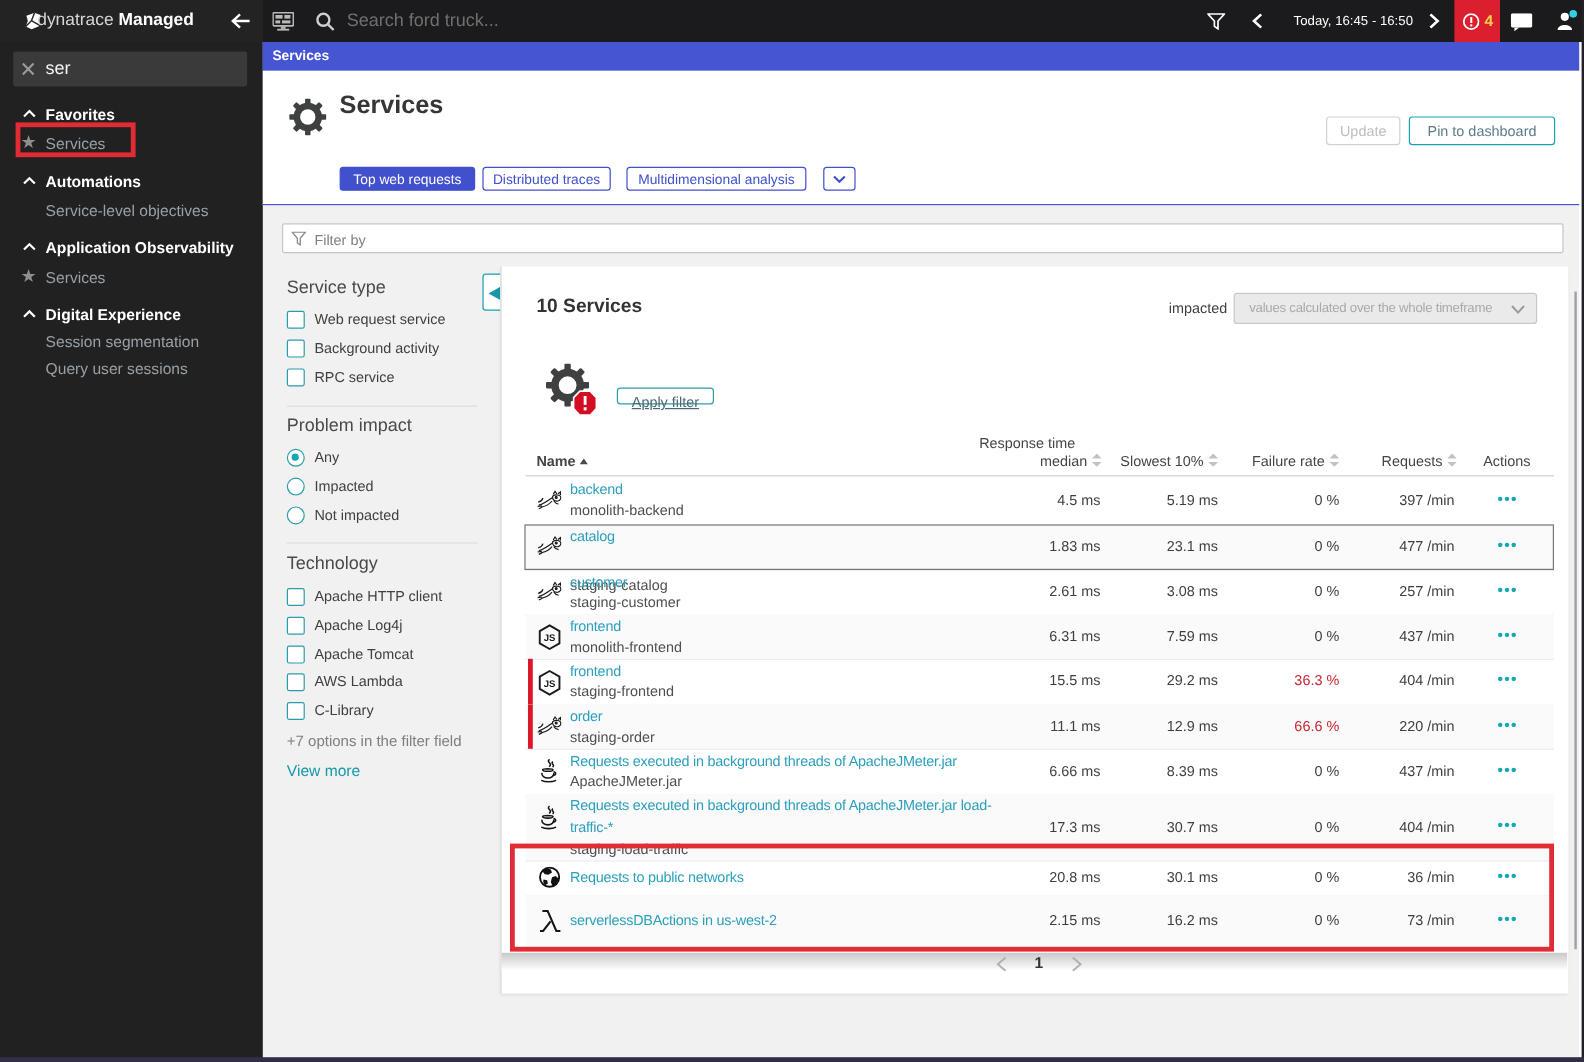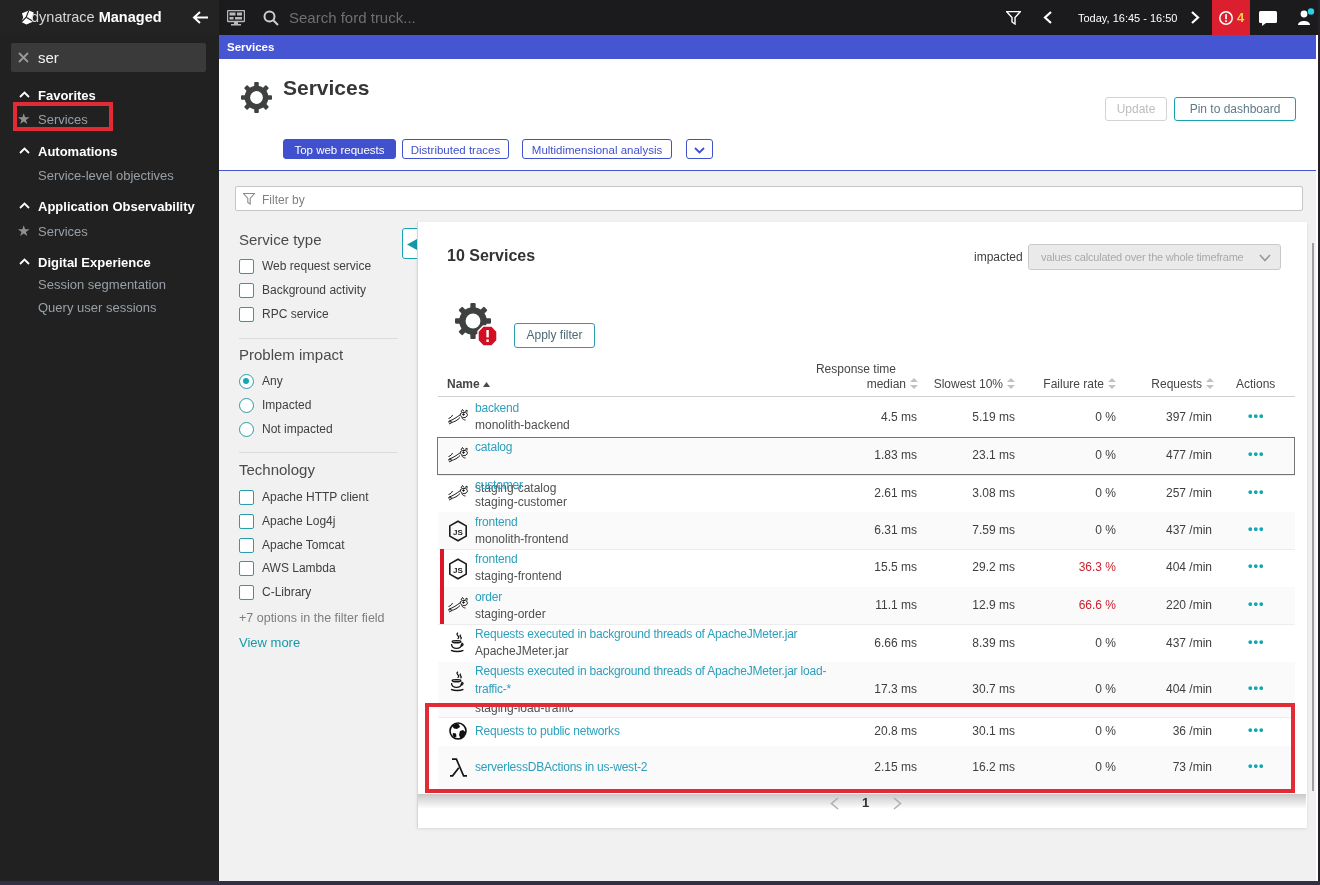--- a/index.html
+++ b/index.html
@@ -241,21 +241,21 @@
       </g>
       <circle cx="17" cy="17" r="7" fill="#fff"></circle>
     </g>
   </svg>
   <svg class="abs" style="left:477px;top:325px" width="21" height="22" viewBox="0 0 21 22">
     <path d="M6.2 1 H14.8 L20 6.4 V15.4 L14.8 21 H6.2 L1 15.4 V6.4 Z" fill="#d40e22" stroke="#fff" stroke-width="1.4"></path>
     <rect x="9.4" y="5" width="2.4" height="7.4" fill="#fff"></rect>
     <rect x="9.4" y="14.4" width="2.4" height="2.6" fill="#fff"></rect>
   </svg>
 
-  <div class="abs" style="left:514px;top:323px;width:81px;height:25px;border:1px solid #2a9da8;border-radius:3px;box-sizing:border-box;text-align:center;line-height:23px;font-size:12px;color:#4c6a74;background:#fff;">Apply filter</div>
+  <div class="abs" style="left:514px;top:323px;width:81px;height:14px;border:1px solid #2a9da8;border-radius:3px;box-sizing:border-box;text-align:center;line-height:23px;font-size:12px;color:#4c6a74;background:#fff;text-decoration:underline;">Apply filter</div>
 
   <div class="hdr" style="left:447px;top:377px;font-weight:bold;font-size:12px;">Name</div>
   <svg class="abs" style="left:483px;top:382px" width="7" height="5" viewBox="0 0 7 5">
     <path d="M0 5 L3.5 0 L7 5 Z" fill="#4a4a4a"></path>
   </svg>
   <div class="hdr" style="right:424px;top:362px;">Response time</div>
   <div class="hdr" style="right:402px;top:377px;">median<span class="sorticon"><svg width="8" height="11" viewBox="0 0 8 11">
           <path d="M0 4 L4 0 L8 4 Z" fill="#c2c2c2"></path>
           <path d="M0 7 L4 11 L8 7 Z" fill="#c2c2c2"></path>
         </svg></span></div>

